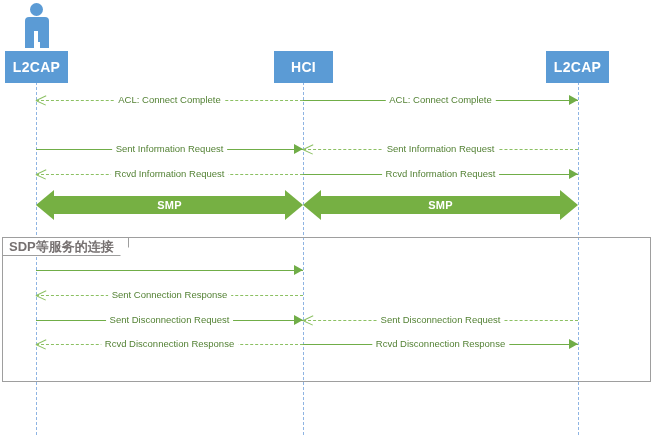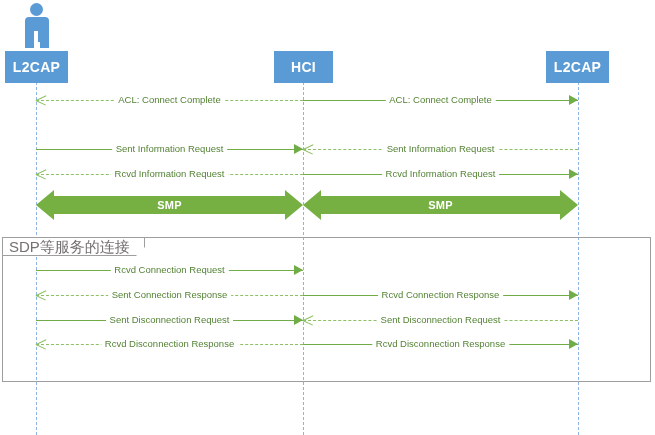--- a/index.html
+++ b/index.html
@@ -136,24 +136,25 @@
     box-sizing:border-box;
     background:transparent;
   }
   .fragment-tab{
     position:absolute;
     left:0;top:0;
     border-right:1px solid #9E9E9E;
     border-bottom:1px solid #9E9E9E;
     background:#ffffff;
     padding:2px 14px 2px 6px;
-    font-size:15px;
+    font-size:13px;
     color:#767171;
     white-space:nowrap;
     line-height:13px;
+    font-weight:bold;
   }
   .fragment-tab::after{
     content:"";
     position:absolute;
     right:-1px;bottom:-1px;
     width:0;height:0;
     border-bottom:9px solid #ffffff;
     border-left:9px solid transparent;
   }
 </style>
@@ -239,36 +240,30 @@
     <div class="label">SMP</div>
   </div>
 
   <div class="fragment" style="left:2px;top:237px;width:649px;height:145px;">
     <div class="fragment-tab">SDP等服务的连接</div>
   </div>
 
   <div class="msg" style="left:36px;top:264px;width:267px;">
     <div class="line"></div>
     <div class="head-solid right" style="right:0;"></div>
-    <div class="label">Rcvd Connection Request</div>
   </div>
 
   <div class="msg dashed" style="left:36px;top:289px;width:267px;">
     <div class="line"></div>
     <div class="head-open left" style="left:0;">
         <span></span>
         <span></span>
       </div>
     <div class="label">Sent Connection Response</div>
   </div>
-  <div class="msg" style="left:303px;top:289px;width:275px;">
-    <div class="line"></div>
-    <div class="head-solid right" style="right:0;"></div>
-    <div class="label">Rcvd Connection Response</div>
-  </div>
 
   <div class="msg" style="left:36px;top:314px;width:267px;">
     <div class="line"></div>
     <div class="head-solid right" style="right:0;"></div>
     <div class="label">Sent Disconnection Request</div>
   </div>
   <div class="msg dashed" style="left:303px;top:314px;width:275px;">
     <div class="line"></div>
     <div class="head-open left" style="left:0;">
         <span></span>

